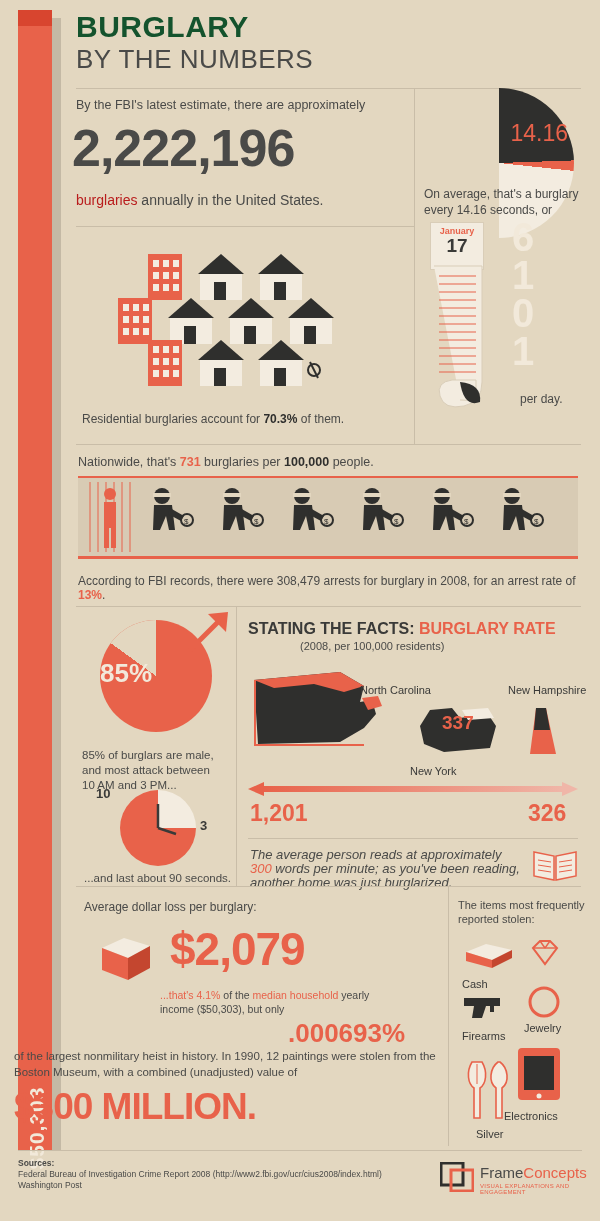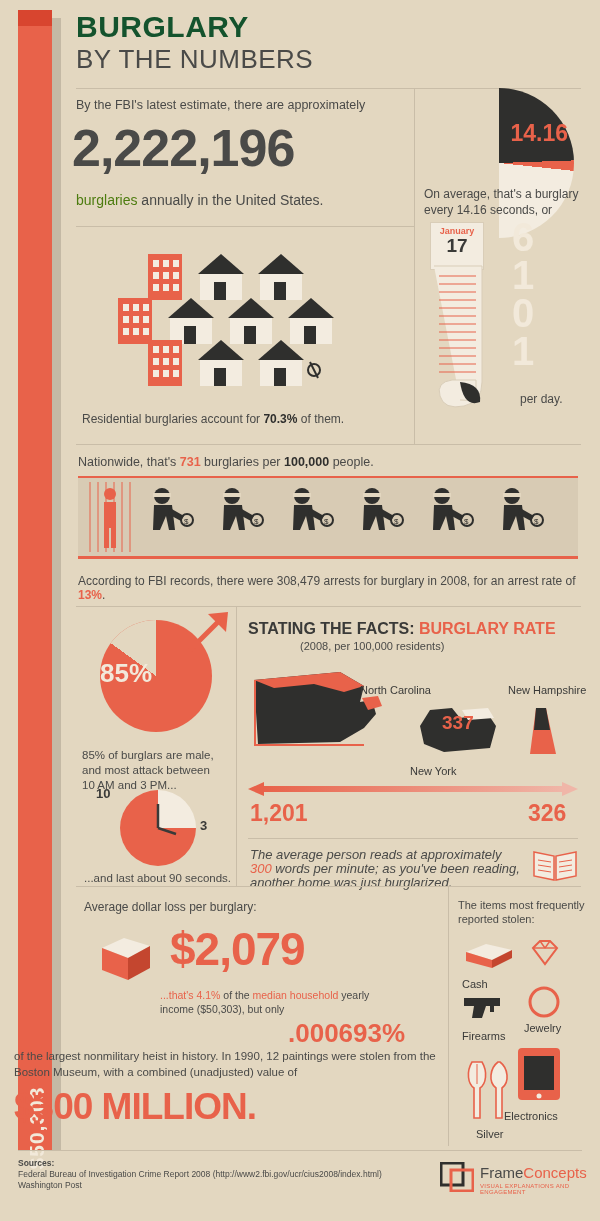--- a/index.html
+++ b/index.html
@@ -39,30 +39,30 @@
   .title .t2{font-size:26px;color:#4a4a48;letter-spacing:0.5px;line-height:30px;font-weight:300;}
 
   
   .hline{position:absolute;background:#c9bda8;height:1px;}
   .vline{position:absolute;background:#c9bda8;width:1px;}
 
   
   .fbi-text{position:absolute;left:76px;top:98px;width:340px;font-size:12.5px;color:#4a4a48;}
   .bignum{position:absolute;left:72px;top:118px;font-size:52px;font-weight:bold;color:#4a4a48;letter-spacing:-1px;}
   .bignum-sub{position:absolute;left:76px;top:192px;font-size:14px;color:#4a4a48;}
-  .bignum-sub b{color:#4d7c0f;font-weight:normal;}
+  .bignum-sub b{color:#b91c1c;font-weight:normal;}
 
   
   .gauge{position:absolute;left:424px;top:88px;width:150px;height:92px;}
   .gauge .disc{
     position:absolute;left:0;top:0;width:150px;height:150px;border-radius:50%;
     background:conic-gradient(from 0deg,#2f2f2d 0deg 88deg,#e8624a 88deg 96deg,#f3ece0 96deg 180deg,transparent 180deg 360deg);
   }
   .gauge .label{
-    position:absolute;right:6px;top:32px;color:#e8624a;font-size:23px;font-weight:bold;margin-left:19px;
+    position:absolute;right:6px;top:32px;color:#e8624a;font-size:23px;font-weight:normal;margin-left:19px;
   }
   .gauge-cap{position:absolute;left:424px;top:186px;width:160px;font-size:12px;color:#4a4a48;line-height:16px;}
 
   
   .houses{position:absolute;left:118px;top:240px;width:290px;height:150px;}
   .res-text{position:absolute;left:82px;top:412px;font-size:12px;color:#4a4a48;}
   .res-text b{color:#2f2f2d;}
 
   
   .receipt{position:absolute;left:430px;top:222px;width:78px;height:180px;}

